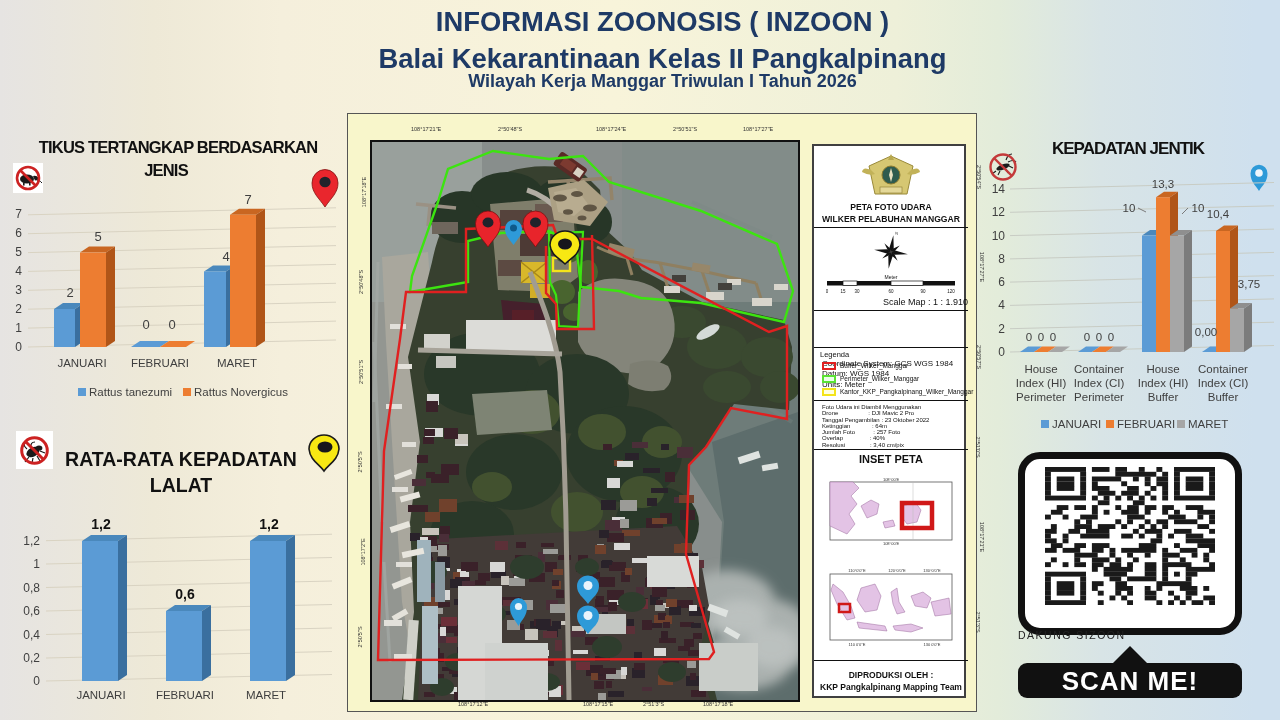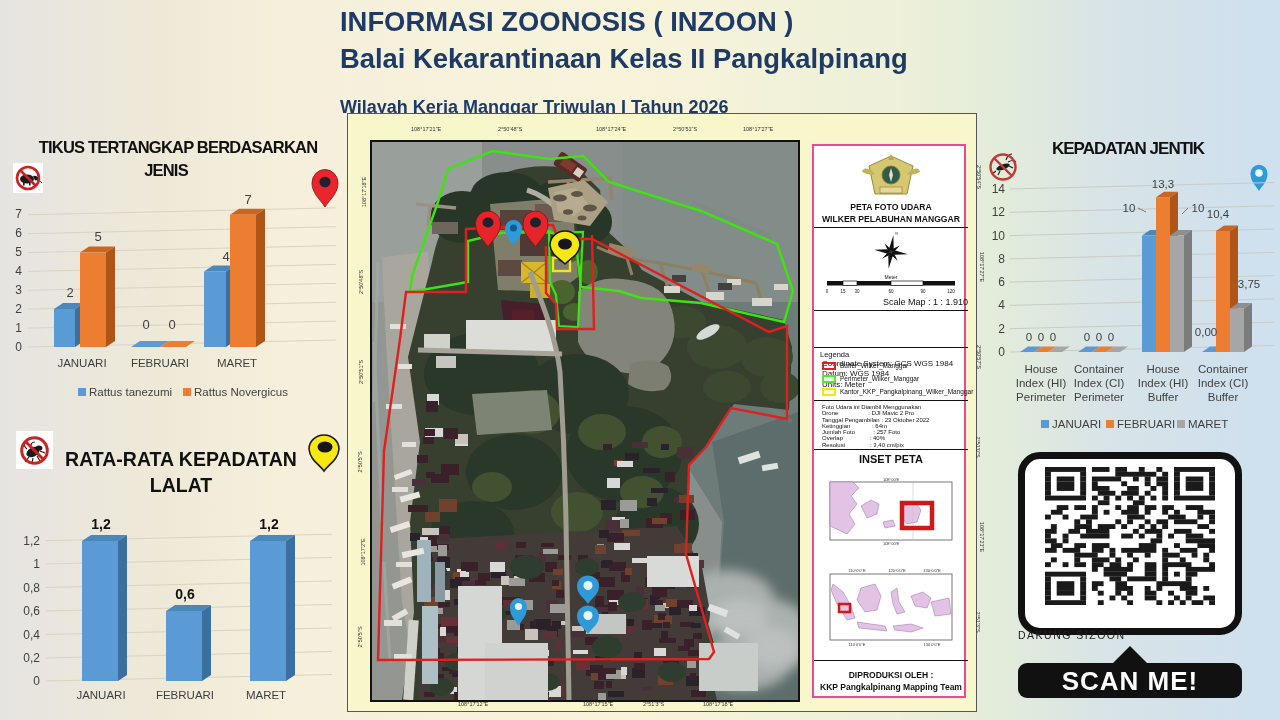--- a/index.html
+++ b/index.html
@@ -6,23 +6,23 @@
   body{
     width:1280px;height:720px;overflow:hidden;position:relative;
     font-family:"Liberation Sans",sans-serif;
     background:linear-gradient(90deg,#e6e4e2 0%,#eee9d7 12%,#f5efdc 22%,#f8f4da 48%,#eef0d9 70%,#e3ecda 78%,#d8e4e6 86%,#cfe0ee 98%);
   }
   .abs{position:absolute;}
 </style>
 </head>
 <body>
 
-<div class="abs" style="left:340px;top:8px;width:645px;color:#1e3a66;font-weight:bold;line-height:1;">
+<div class="abs" style="left:340px;top:8px;width:645px;text-align:center;color:#1e3a66;font-weight:bold;line-height:1;">
   <div style="font-size:27.4px;margin-bottom:9.5px;">INFORMASI ZOONOSIS ( INZOON )</div>
-  <div style="font-size:27.4px;margin-bottom:26px;">Balai Kekarantinaan Kelas II Pangkalpinang</div>
+  <div style="font-size:27.4px;margin-bottom:0;">Balai Kekarantinaan Kelas II Pangkalpinang</div>
   <div style="font-size:18px;">Wilayah Kerja Manggar Triwulan I Tahun 2026</div>
 </div>
 
 <div id="chart-rat" class="abs" style="left:0px;top:125px;width:350px;height:290px;">
 <svg width="350" height="290" viewBox="0 0 350 290">
 
   <text x="178" y="28" text-anchor="middle" font-size="16.5" letter-spacing="-0.8" font-weight="bold" fill="#111">TIKUS TERTANGKAP BERDASARKAN</text>
   <text x="166" y="51" text-anchor="middle" font-size="16.5" letter-spacing="-0.8" font-weight="bold" fill="#111">JENIS</text>
 
   <g>
@@ -785,21 +785,21 @@
       <circle cx="0" cy="-18.5" r="4.5" fill="#eaf4fb"></circle>
     </g>
 
     <g transform="translate(216,492)">
       <path d="M0,0 C-5,-7 -11,-10 -11,-18 A11,10.5 0 1 1 11,-18 C11,-10 5,-7 0,0 Z" fill="#2e9ad8"></path>
       <circle cx="0" cy="-18.5" r="4.5" fill="#eaf4fb"></circle>
     </g>
   </svg>
   </div>
 
-  <div id="legendpanel" style="position:absolute;left:464px;top:30px;width:154px;height:554px;background:#fff;border:2px solid #ec4899;box-sizing:border-box;font-family:'Liberation Sans',sans-serif;">
+  <div id="legendpanel" style="position:absolute;left:464px;top:30px;width:154px;height:554px;background:#fff;border:2px solid #404040;box-sizing:border-box;font-family:'Liberation Sans',sans-serif;">
 
     <svg style="position:absolute;left:47px;top:8px;" width="60" height="44" viewBox="0 0 60 44">
       <path d="M30,2 L52,12 L46,40 L14,40 L8,12 Z" fill="#d6c772" stroke="#9a8a3a" stroke-width="1"></path>
       <path d="M10,16 Q2,12 1,18 Q8,22 14,20 Z" fill="#c2b258"></path>
       <path d="M50,16 Q58,12 59,18 Q52,22 46,20 Z" fill="#c2b258"></path>
       <path d="M30,0 L33,6 L27,6 Z" fill="#b8a84e"></path>
       <circle cx="30" cy="21" r="9" fill="#2e5b4e" stroke="#8a7a30"></circle>
       <path d="M30,14 L32,21 L30,28 L28,21 Z" fill="#e8e0c0"></path>
       <rect x="19" y="33" width="22" height="6" fill="#e4d898" stroke="#8a7a30" stroke-width="0.6"></rect>
     </svg>

